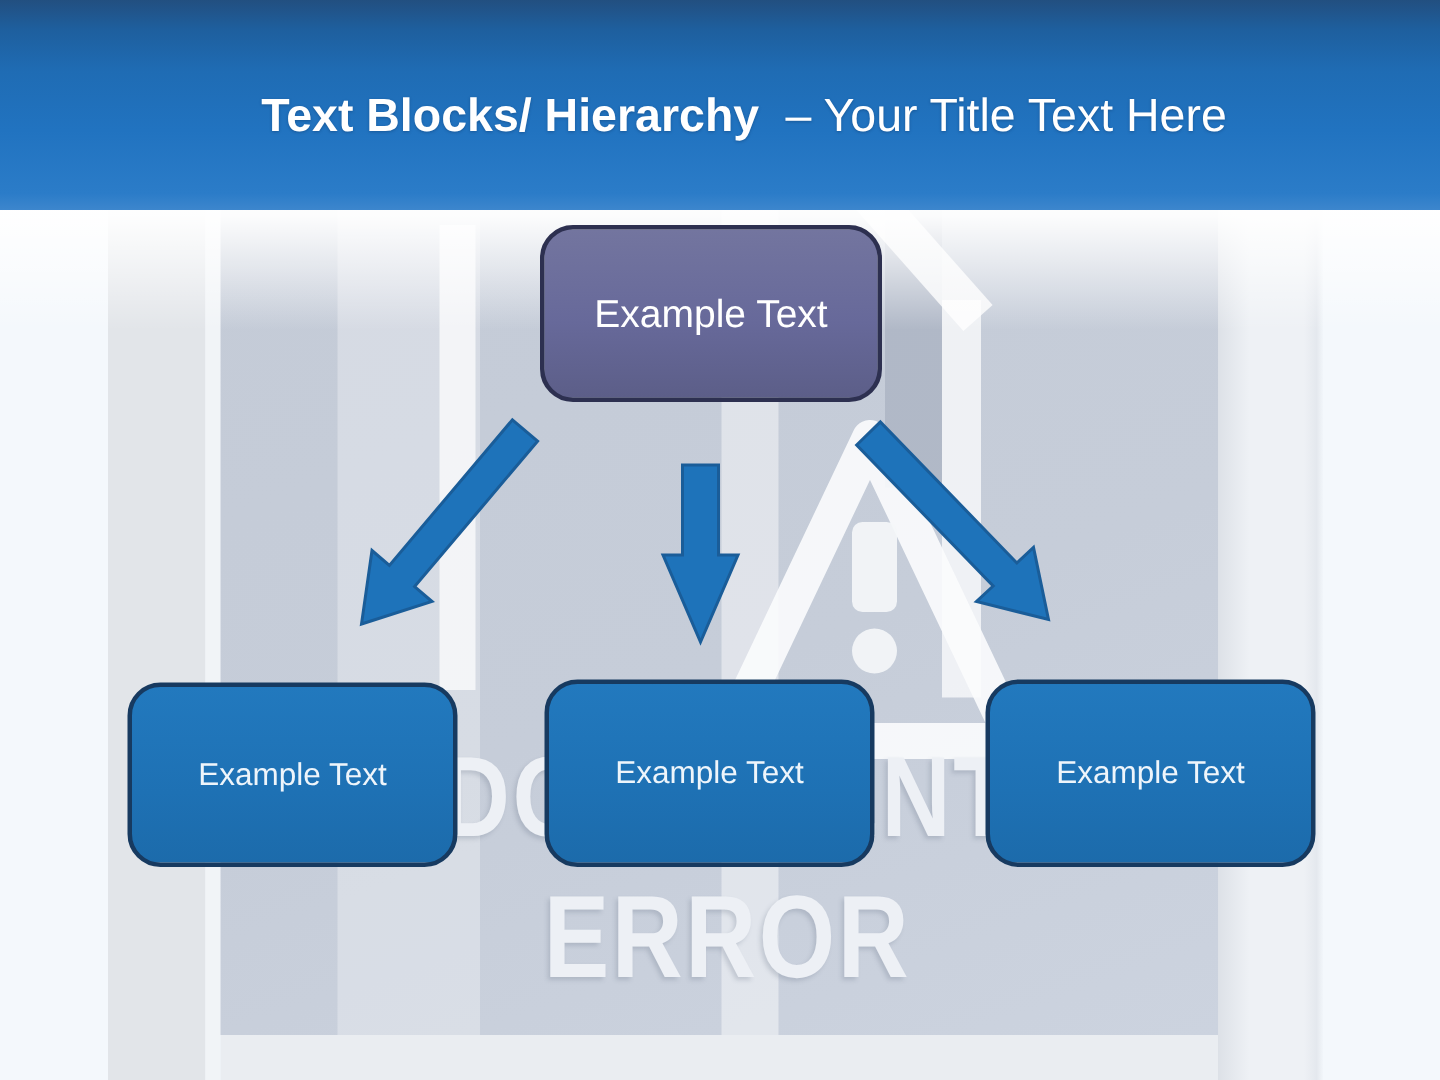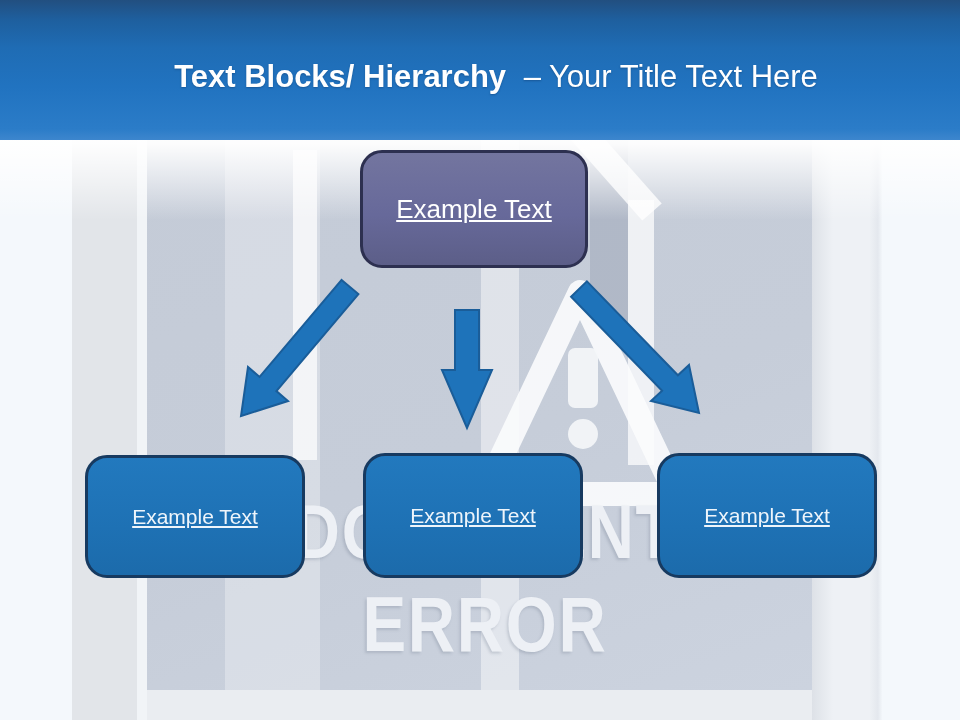--- a/index.html
+++ b/index.html
@@ -53,21 +53,21 @@
     margin-left:32px; padding-top:14px;
     color:#ffffff; font-size:31px; white-space:nowrap;
     text-shadow:0 1px 2px rgba(10,40,80,0.35);
   }
   .title .t-bold{font-weight:bold;}
   .title .t-rest{font-weight:normal; margin-left:9px;}
 
   
   .shape{
     z-index:5; display:flex; align-items:center; justify-content:center;
-    color:#ffffff; text-align:left; box-sizing:border-box;text-decoration:underline;
+    color:#ffffff; text-align:left; box-sizing:border-box;
   }
   .root-box{
     left:360px; top:150px; width:228px; height:118px;
     background:linear-gradient(180deg,#73759f 0%,#67699a 55%,#5c5e88 100%);
     border:3px solid #2d3050; border-radius:22px;
     font-size:26px;
   }
   .child-box{
     background:linear-gradient(180deg,#2279be 0%,#1e71b4 60%,#1c6bab 100%);
     border:3px solid #173a60; border-radius:22px;

